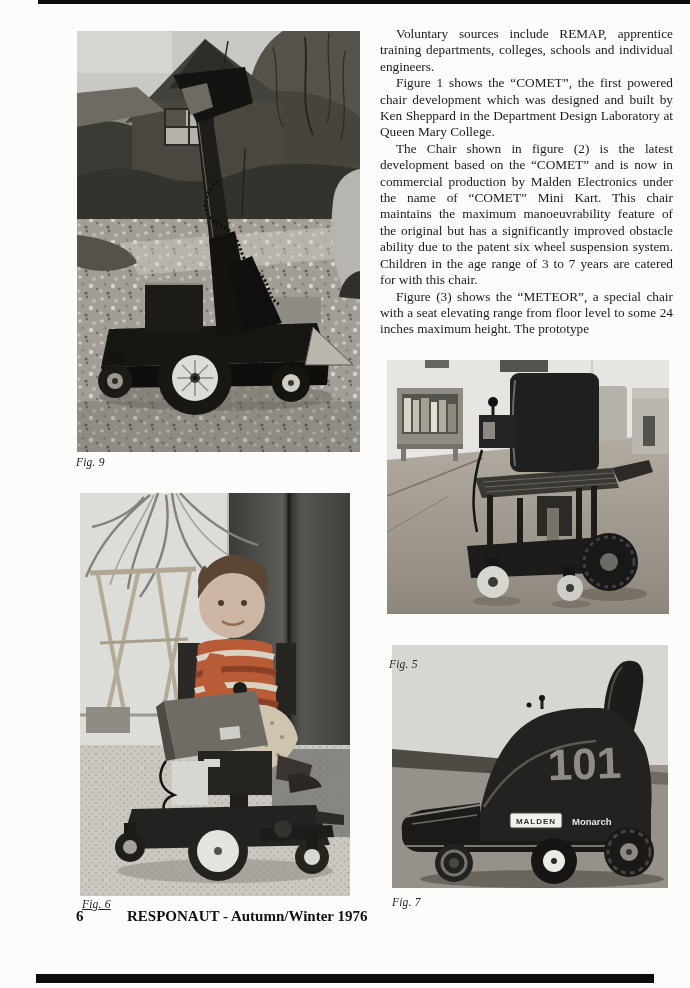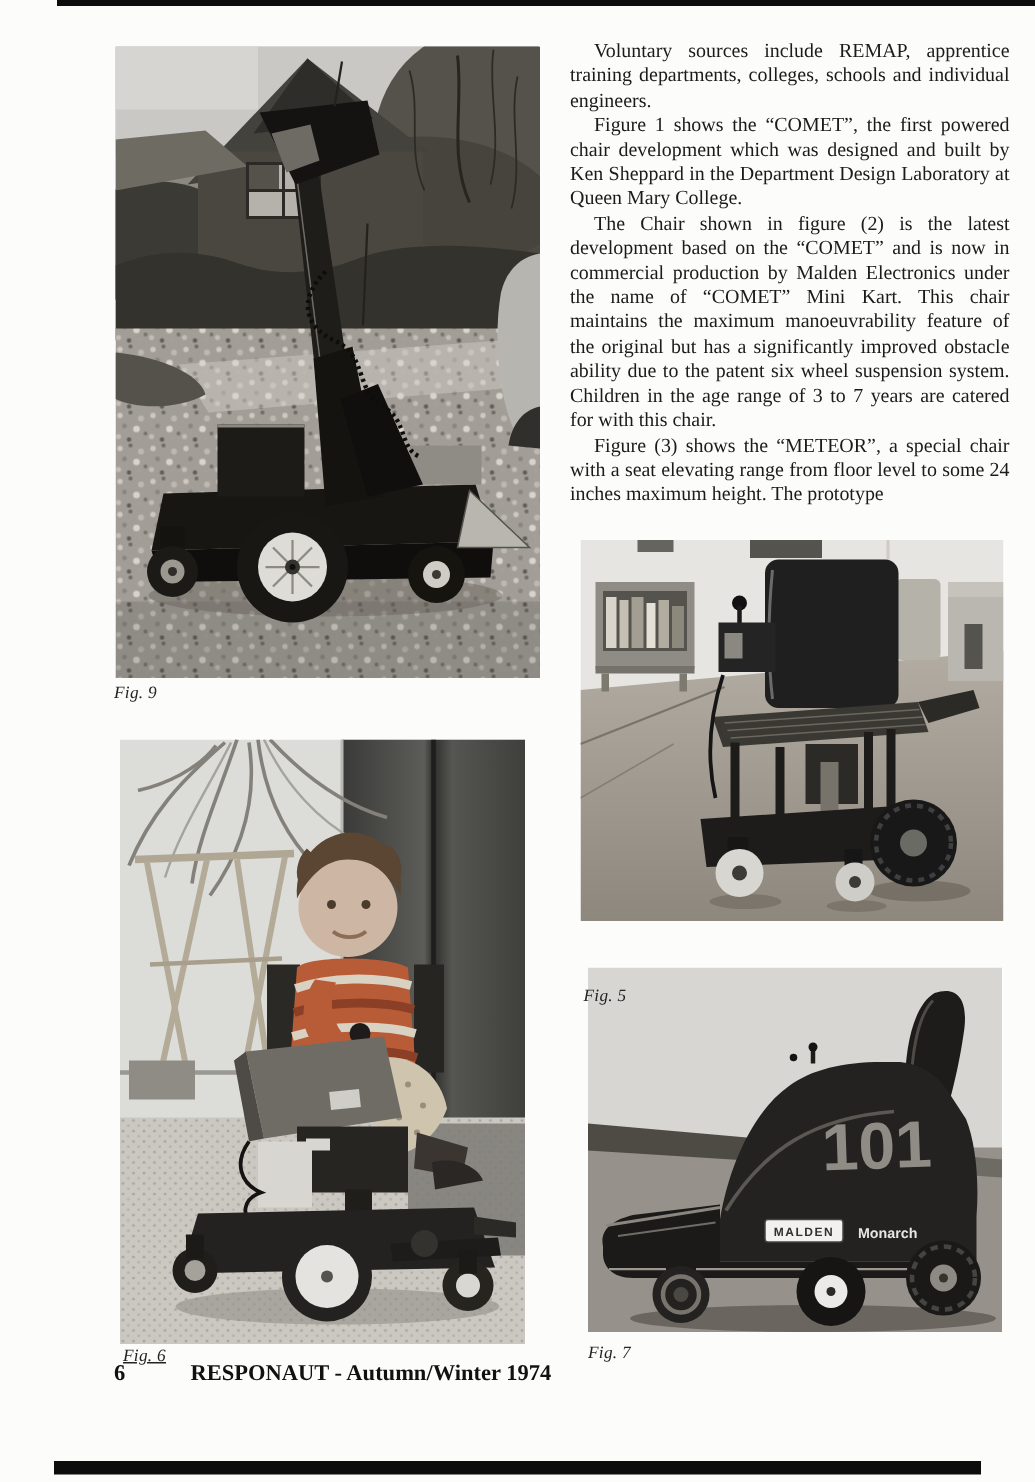--- a/index.html
+++ b/index.html
@@ -358,17 +358,17 @@
         <circle cx="237" cy="207" r="3" fill="#333330"></circle>
     </svg>
   </div>
 
   <div id="fig4-caption" class="fig-caption">Fig. 9</div>
   <div id="fig5-caption" class="fig-caption">Fig. 5</div>
   <div id="fig6-caption" class="fig-caption">Fig. 6</div>
   <div id="fig7-caption" class="fig-caption">Fig. 7</div>
 
   <div id="page-number" class="footer-text">6</div>
-  <div id="journal-title" class="footer-text">RESPONAUT - Autumn/Winter 1974</div>
+  <div id="journal-title" class="footer-text">RESPONAUT - Autumn/Winter 1976</div>
 
   <div id="bottom-scan-bar" class="scan-bar"></div>
 
 </div>
 
 </body></html>

